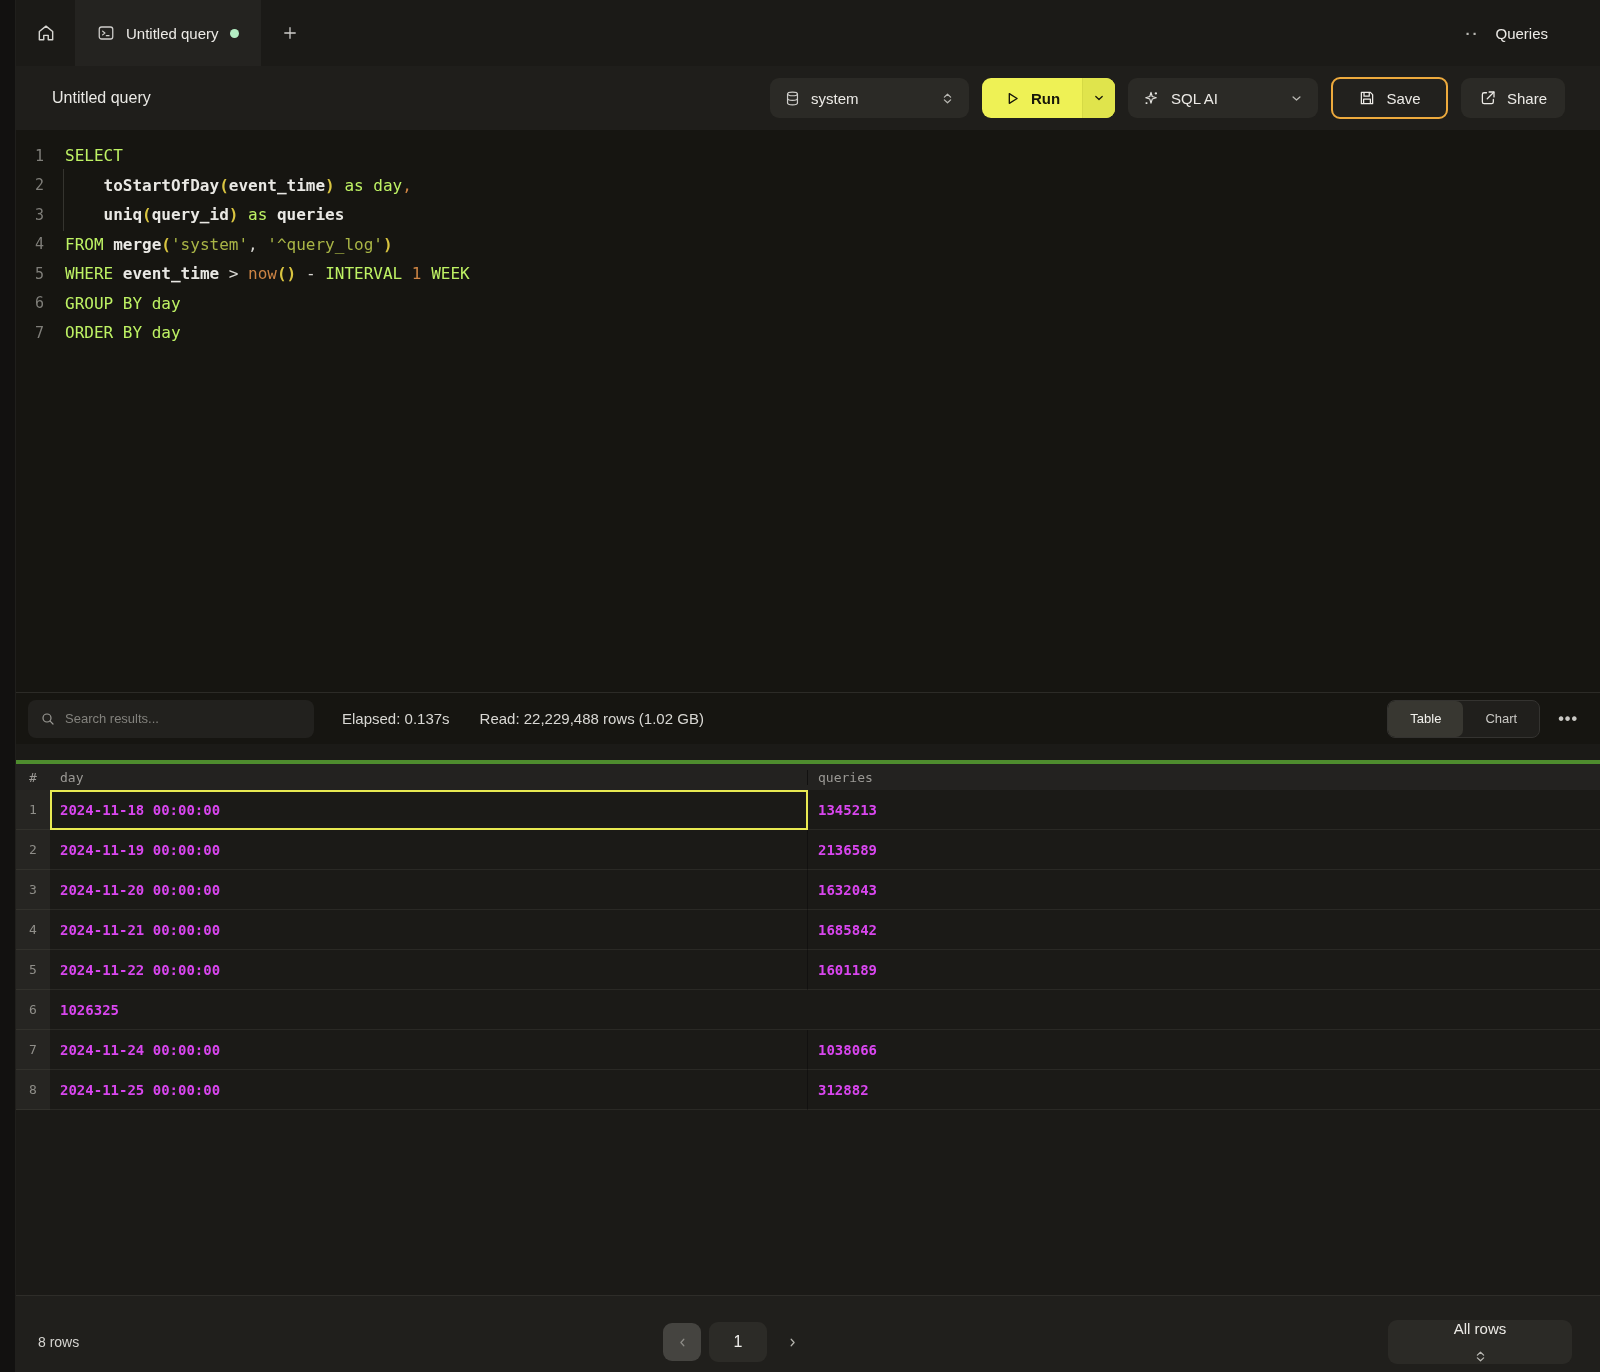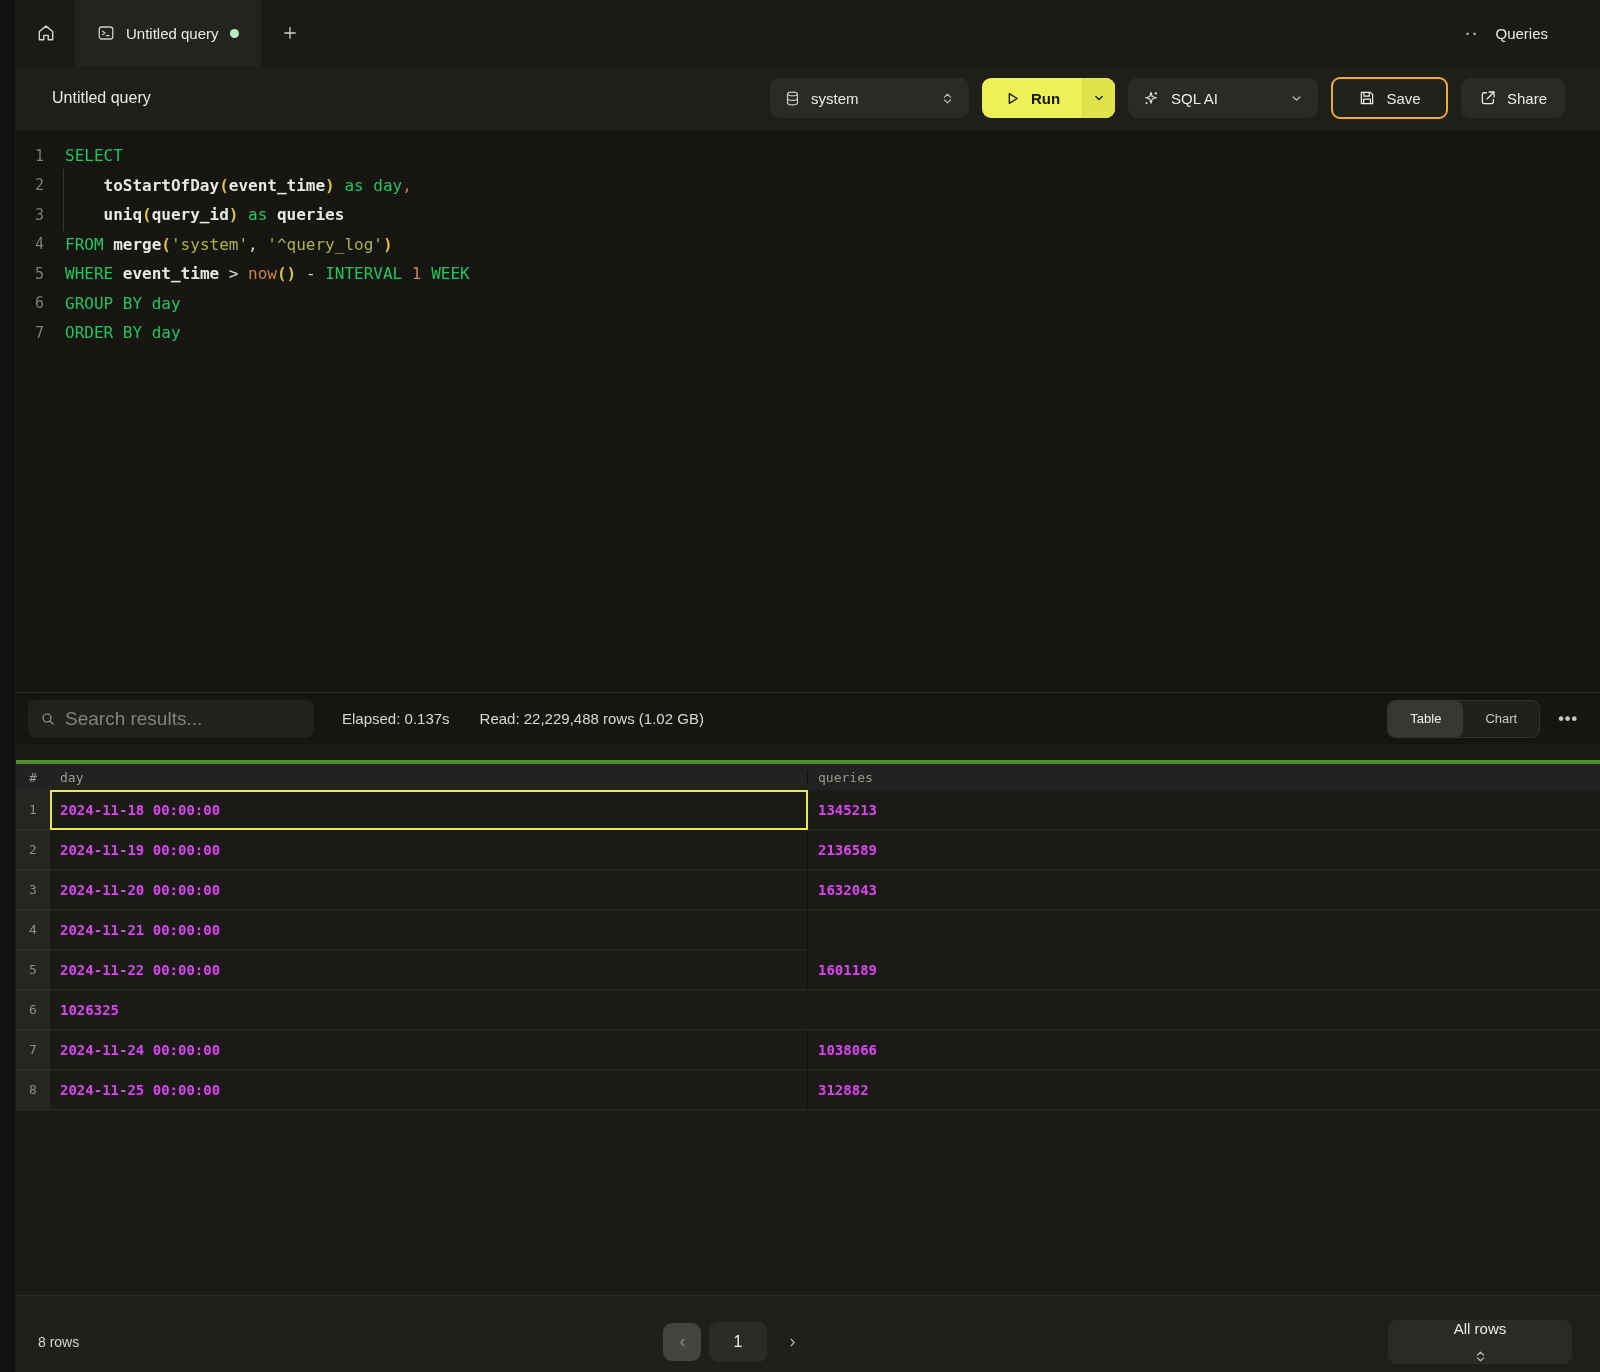--- a/index.html
+++ b/index.html
@@ -40,32 +40,32 @@
   .save-btn { width:117px; height:42px; background:#22211e; border:2px solid #edaa3d; justify-content:center; gap:10px; }
   .share-btn { width:104px; justify-content:center; gap:10px; }
   .icon { display:flex; flex:none; }
 
   
   .editor { flex:1; background:#161511; padding-top:11px; font-family:"DejaVu Sans Mono", monospace; font-size:16px; overflow:hidden; }
   .code-line { display:flex; height:29.5px; align-items:center; white-space:pre; }
   .ln { width:28px; margin-left:0px; text-align:right; color:#7f7e79; font-size:15px; flex:none; }
   .code { margin-left:21px; position:relative; }
   .code.guide::before { content:""; position:absolute; left:-2px; top:-7px; bottom:-7px; width:1px; background:#35342f; }
-  .tok-kw { color:#22c55e;text-align:center; }
+  .tok-kw { color:#bef264;text-align:center; }
   .tok-fn { color:#e9e8e4; font-weight:bold; }
   .tok-p  { color:#d9c440; font-weight:bold; }
   .tok-s  { color:#a9b546; }
   .tok-n  { color:#cd8444; }
   .tok-o  { color:#d8d7d3; }
   .tok-t  { color:#d8d7d3; }
 
   
   .results-bar { height:52px; background:#161511; border-top:1px solid #2c2b27; display:flex; align-items:center; padding:0 22px 0 12px; flex:none; }
   .search-box { width:286px; height:38px; background:#22211e; border-radius:8px; display:flex; align-items:center; padding:0 12px; gap:9px; }
-  .search-box input { background:transparent; border:none; outline:none; color:#14b8a6; font-size:19px; width:100%; font-family:"Liberation Sans", sans-serif; }
+  .search-box input { background:transparent; border:none; outline:none; color:#14b8a6; font-size:13px; width:100%; font-family:"Liberation Sans", sans-serif; }
   .search-box input::placeholder { color:#83827d; }
   .stat { font-size:15px; color:#d9d8d4; }
   .stat.elapsed { margin-left:28px; }
   .stat.read { margin-left:30px; }
   .rb-spacer { flex:1; }
   .segmented { display:flex; height:38px; background:#201f1c; border:1px solid #343330; border-radius:8px; overflow:hidden; }
   .segment { display:flex; align-items:center; justify-content:center; padding:0 22px; font-size:13px; color:#c9c8c4; cursor:pointer; }
   .segment.active { background:#39382f; background:#383731; color:#f2f1ed; border-radius:7px; }
   .rb-dots { margin-left:18px; color:#c9c8c4; font-size:16px; font-weight:bold; letter-spacing:1px; cursor:pointer; }
 
@@ -260,20 +260,21 @@
             <span class="cell q">2136589</span>
           </div>
           <div class="trow">
             <span class="cell num">3</span>
             <span class="cell day">2024-11-20 00:00:00</span>
             <span class="cell q">1632043</span>
           </div>
           <div class="trow">
             <span class="cell num">4</span>
             <span class="cell day">2024-11-21 00:00:00</span>
+            <span class="cell q">1685842</span>
           </div>
           <div class="trow">
             <span class="cell num">5</span>
             <span class="cell day">2024-11-22 00:00:00</span>
             <span class="cell q">1601189</span>
           </div>
           <div class="trow">
             <span class="cell num">6</span>
             <span class="cell q">1026325</span>
           </div>

